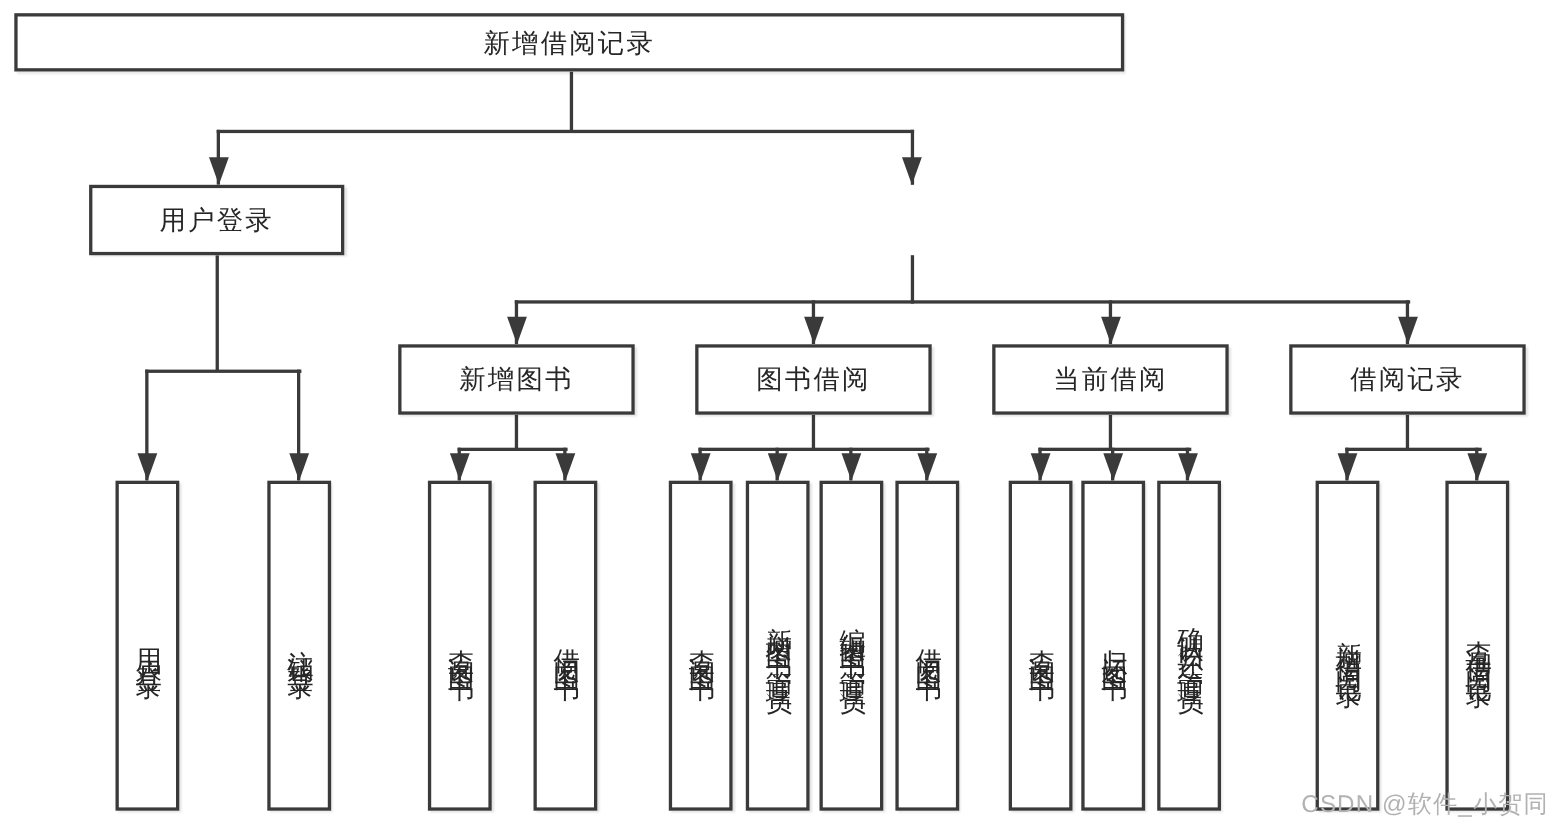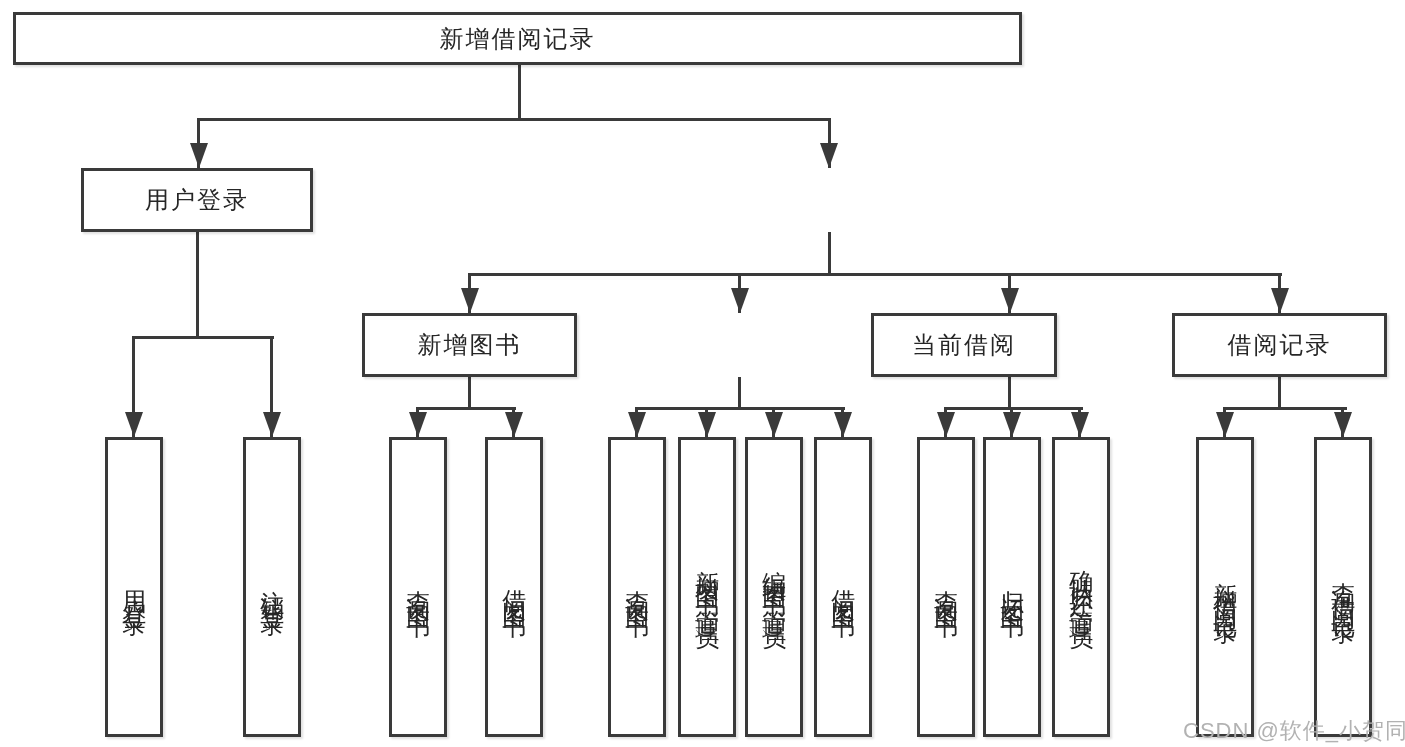--- a/index.html
+++ b/index.html
@@ -128,21 +128,24 @@
     <span class="lbl">新增借阅记录</span>
   </div>
 
   <div class="box h" style="left:81px;top:168px;width:232px;height:64px">
     <span class="lbl">用户登录</span>
   </div>
 
   <div class="box h" style="left:362px;top:313px;width:215px;height:64px">
     <span class="lbl">新增图书</span>
   </div>
-  <div class="box h" style="left:871px;top:313px;width:186px;height:64px">
+  <div class="box h" style="left:632px;top:313px;width:215px;height:64px">
+    <span class="lbl">图书借阅</span>
+  </div>
+  <div class="box h" style="left:902px;top:313px;width:215px;height:64px">
     <span class="lbl">当前借阅</span>
   </div>
   <div class="box h" style="left:1172px;top:313px;width:215px;height:64px">
     <span class="lbl">借阅记录</span>
   </div>
 
   <div class="box v" style="left:105px;top:437px;width:58px;height:300px">
     <span class="lbl">用户登录</span>
   </div>
   <div class="box v" style="left:243px;top:437px;width:58px;height:300px">

